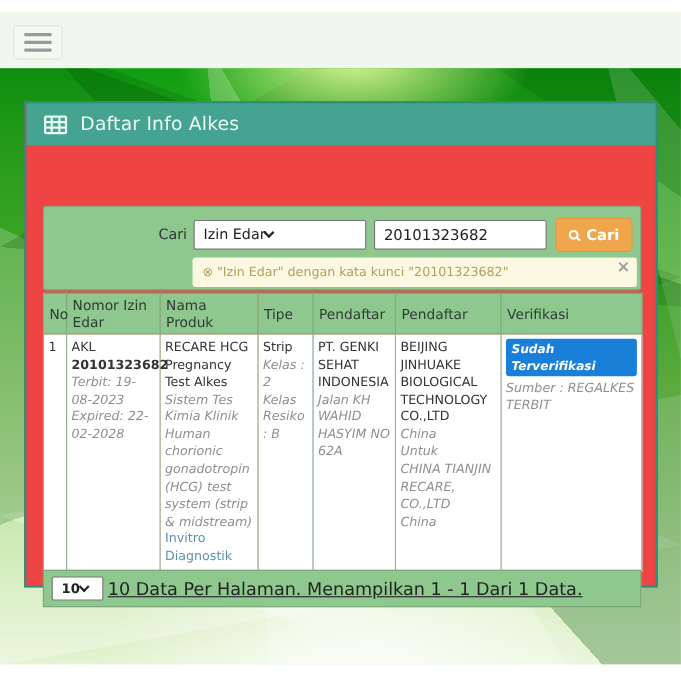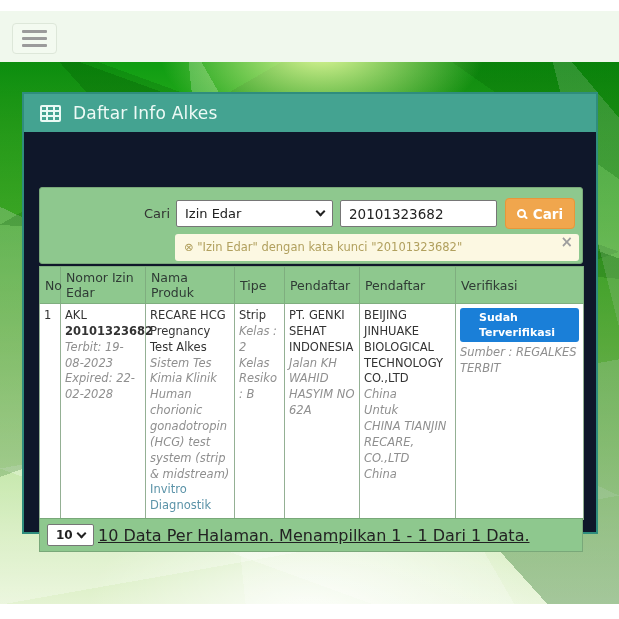--- a/index.html
+++ b/index.html
@@ -25,35 +25,35 @@
       conic-gradient(from 60deg at 0% 30%, rgba(0,80,0,.22) 0 35deg, transparent 35deg),
       conic-gradient(from 250deg at 100% 35%, rgba(0,80,0,.20) 0 40deg, transparent 40deg),
       conic-gradient(from 80deg at 0% 75%, rgba(255,255,255,.25) 0 30deg, transparent 30deg),
       conic-gradient(from 260deg at 100% 80%, rgba(255,255,255,.28) 0 35deg, transparent 35deg),
       radial-gradient(ellipse 320px 180px at 50% 102%, rgba(255,255,255,.85), rgba(255,255,255,0) 70%),
       linear-gradient(180deg, #0f9d12 0%, #2cab1e 12%, #4bbb2e 30%, #7ecb55 52%, #aadd85 72%, #cfeab4 88%, #e4f3d2 100%);
   }
 
   
   .panel { position:absolute; left:22px; top:92px; width:576px; height:442px;
-           background:#0f172a; border:2px solid #2f8d7d; }
+           background:#ef4444; border:2px solid #2f8d7d; }
   .panel-header { height:38px; background:#44a391; display:flex; align-items:center; padding:0 16px; gap:12px; }
   .grid-icon { display:grid; grid-template-columns:repeat(3,1fr); grid-template-rows:repeat(3,1fr);
                gap:2px; background:#eafaf5; padding:2px; width:21px; height:17px; border-radius:2px; }
   .grid-icon i { background:#44a391; }
   .panel-title { color:#eefaf6; font-size:17px; letter-spacing:.2px; }
   .panel-body { position:relative; width:100%; height:400px; }
 
   
   .filter-box { position:absolute; left:15px; top:55px; width:544px; height:77px;
                 background:#8ec88e; border:1px solid #79a879; border-radius:3px; }
   .filter-label { position:absolute; left:86px; top:12px; width:44px; text-align:right;
                   font-size:13px; color:#333; line-height:27px; }
   .sel { position:absolute; background:#fff; border:1px solid #767676; border-radius:2px;
-         display:flex; align-items:center; justify-content:space-between;
+         display:flex; align-items:center; 
          font-size:13px; color:#222; padding:0 8px; cursor:pointer; }
   .sel-type { left:136px; top:12px; width:157px; height:27px; }
   .chev { width:7px; height:7px; border-right:2px solid #222; border-bottom:2px solid #222;
           transform:rotate(45deg); margin-top:-4px; }
   .search-input { position:absolute; left:300px; top:12px; width:157px; height:27px;
                   border:1px solid #767676; border-radius:2px; font-size:13.5px; color:#222;
                   padding:0 8px; font-family:inherit; }
   .search-btn { position:absolute; left:465px; top:10px; width:70px; height:31px;
                 background:#f0a64d; border:1px solid #e8963a; border-radius:4px;
                 color:#fff; font-size:13.5px; font-weight:bold;
@@ -72,21 +72,21 @@
   .dtable { position:absolute; left:15px; top:134px; width:544px; border-collapse:collapse;
             table-layout:fixed; }
   .dtable th { background:#8ec88e; border:1px solid #7fae7f; color:#2f3b35; font-size:12.5px;
                font-weight:normal; text-align:left; vertical-align:middle; padding:3px 5px; height:36px; }
   .dtable td { background:#fff; border:1px solid #94b094; font-size:11.5px; color:#3a3a3a;
                vertical-align:top; padding:4px 4px; height:216px; line-height:1.38; }
   .t-main { color:#333; }
   .t-sub { color:#8f8f8f;font-style:italic; }
   .t-link { color:#5b93a8; }
   .badge { display:inline-block; background:#1a7fd8; color:#fff; font-size:11px; font-weight:bold;
-           padding:2px 19px; border-radius:3px; margin-bottom:3px; }
+           padding:2px 5px; border-radius:3px; margin-bottom:3px;font-style:italic; }
 
   
   .foot-bar { position:absolute; left:15px; top:386px; width:544px; height:34px;
               background:#8ec88e; border:1px solid #79a879; display:flex; align-items:center; }
   .sel-pagesize { position:static; width:47px; height:22px; margin-left:7px; font-size:12px;font-weight:bold; }
   .foot-text { font-size:16px; color:#222; margin-left:4px;text-decoration:underline; }
 </style>
 </head>
 <body>
 

